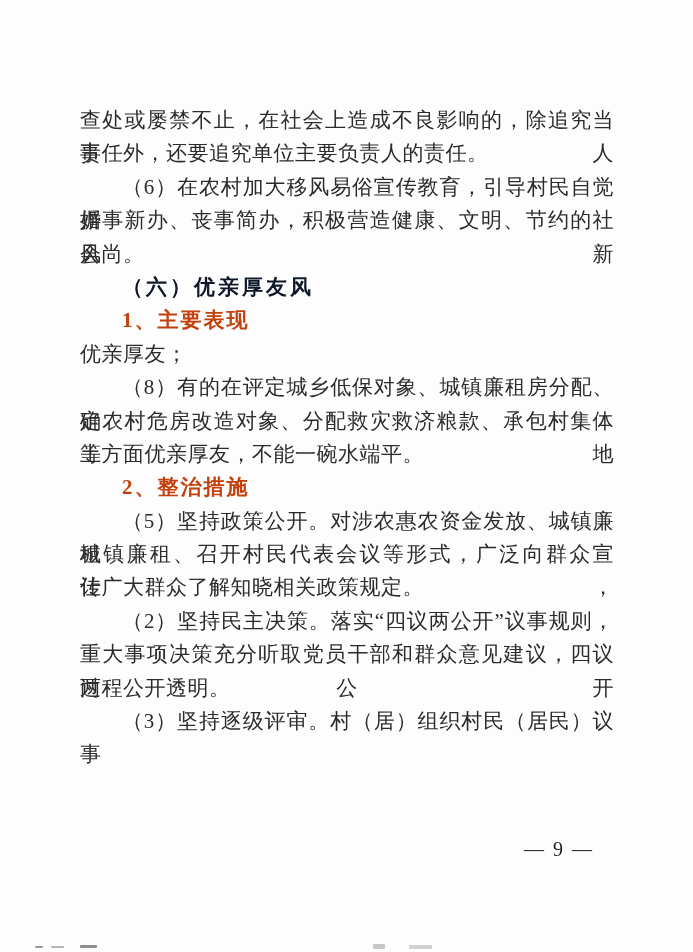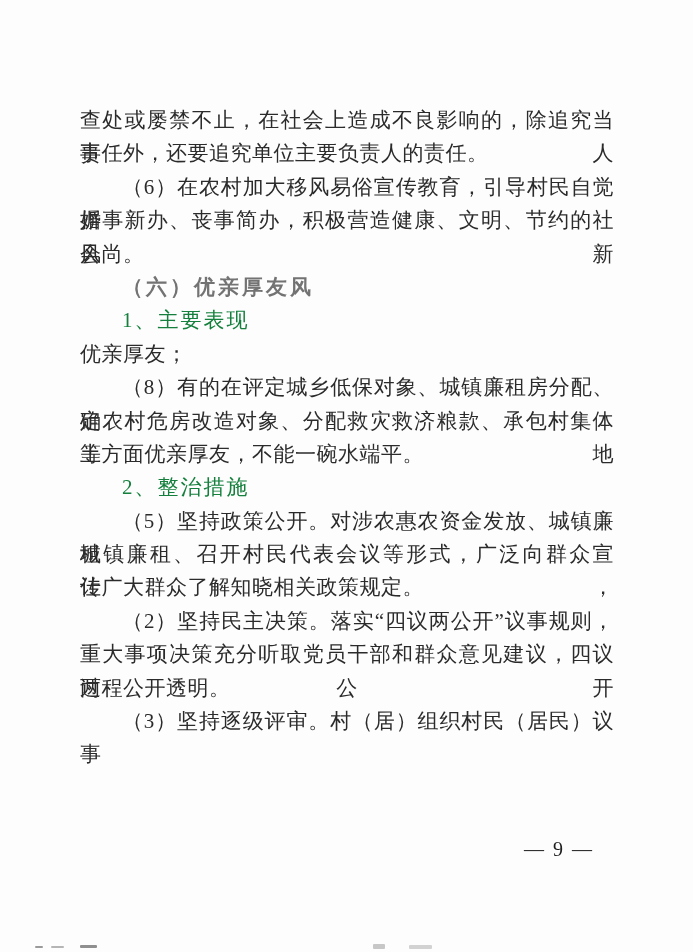--- a/index.html
+++ b/index.html
@@ -33,27 +33,27 @@
     color: #2b2b2b;
   }
   .line.j {
     white-space: normal;
     text-align-last: justify;
   }
   .line.ind {
     text-indent: 2em;
   }
   .line.b {
-    font-weight: 400;
-    color: #15803d;
+    font-weight: 700;
+    color: #c2410c;
     letter-spacing: 2px;
   }
   .line.h6 {
     font-weight: 600;
-    color: #737373;
+    color: #0f172a;
     letter-spacing: 3px;
   }
   .page-number {
     position: absolute;
     top: 838px;
     right: 99px;
     font-size: 20px;
     letter-spacing: 2px;
     color: #1f1f1f;
   }

